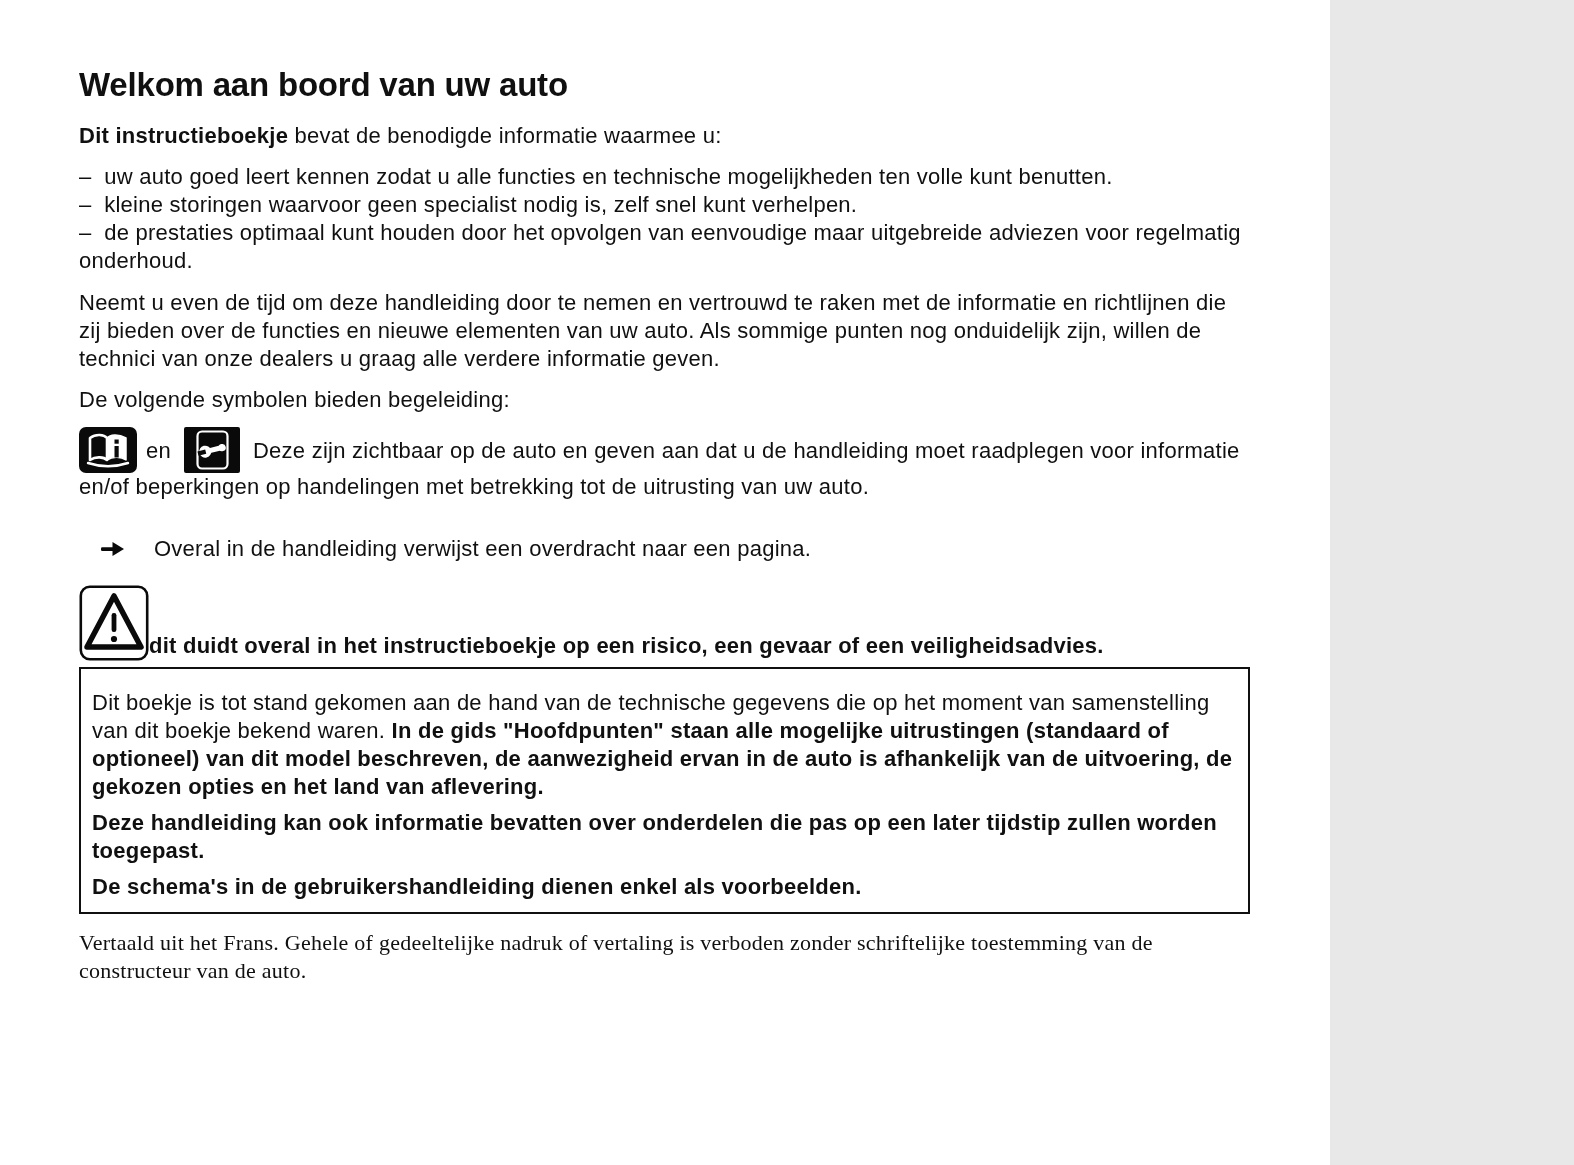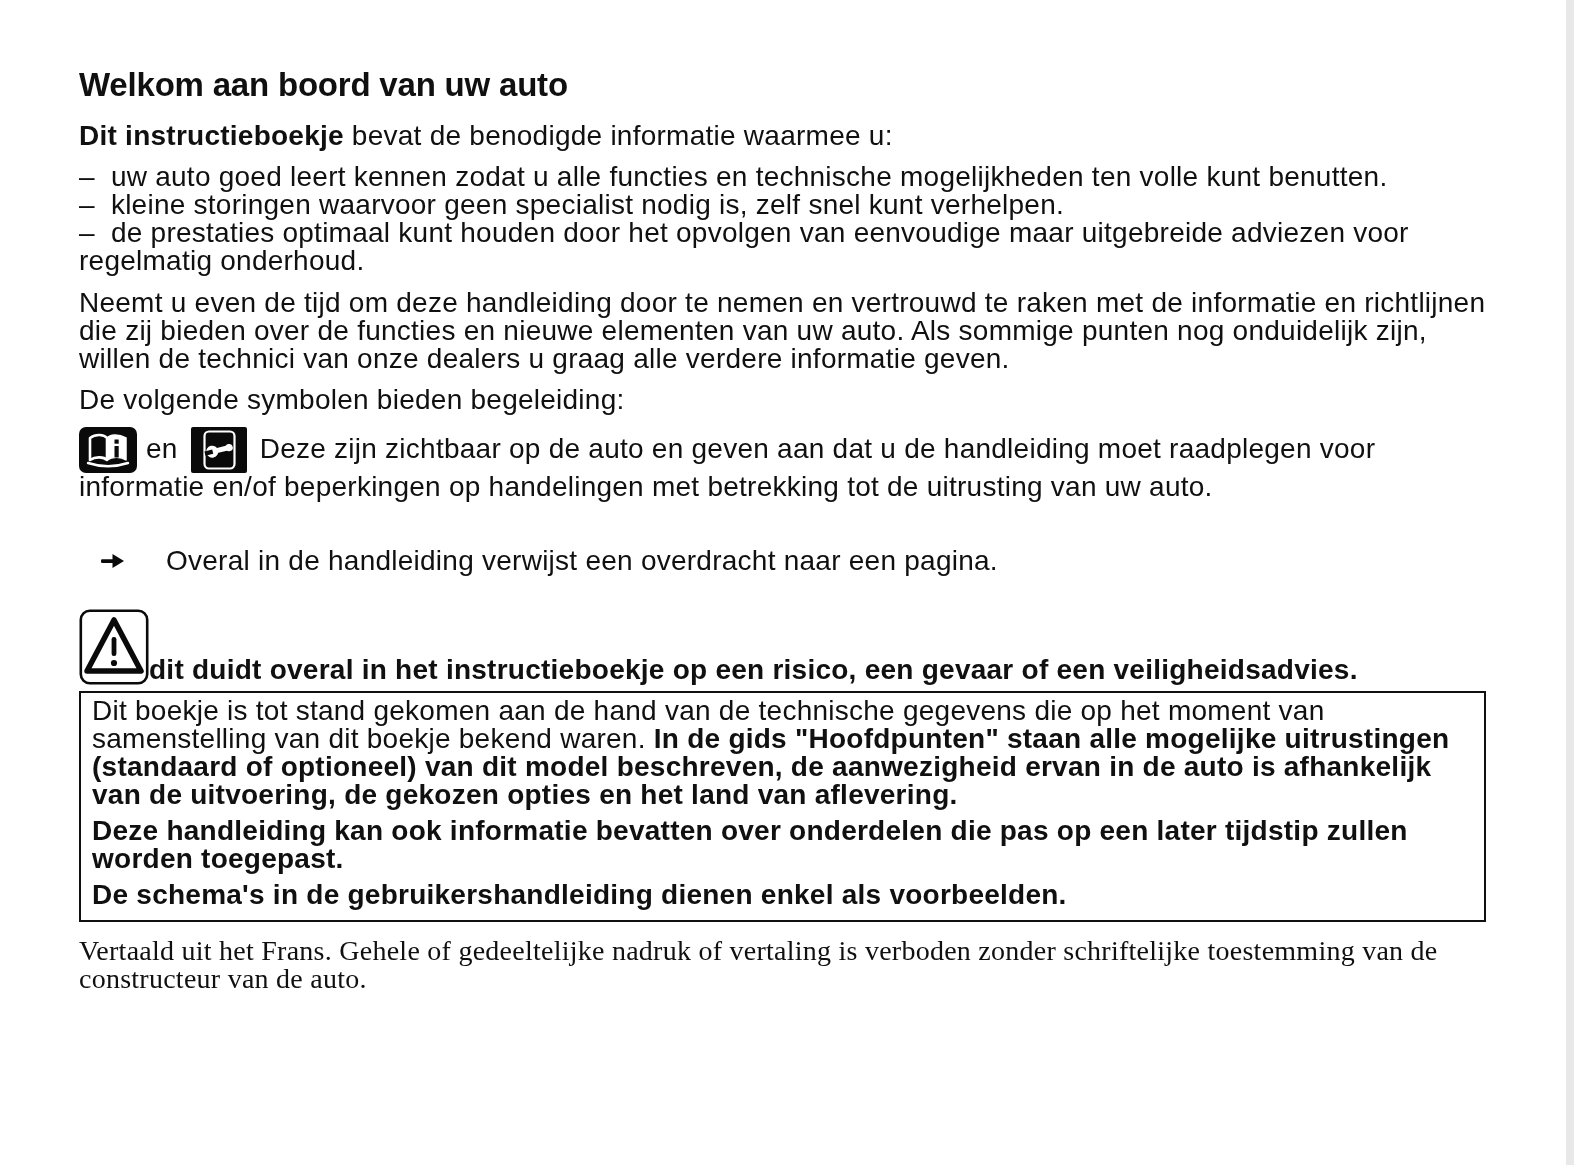--- a/index.html
+++ b/index.html
@@ -1,43 +1,43 @@
 <!DOCTYPE html>
 <html><head>
 <meta charset="utf-8">
 <style>
   html,body { margin:0; padding:0; background:#e8e8e8; }
   .page {
-    width:1566px; height:1165px; background:#ffffff;
+    width:1330px; height:1165px; background:#ffffff;
     font-family:"Liberation Sans","DejaVu Sans",sans-serif;
     color:#101010; box-sizing:border-box;
     padding:66px 80px 0 79px;
     position:relative; overflow:hidden;
   }
   .title {
     font-size:33px; font-weight:700; letter-spacing:-0.2px;
     margin:0 0 18px 0;
   }
-  p { font-size:28px; line-height:28px; margin:0 0 13px 0; letter-spacing:0.25px; }
+  p { font-size:22px; line-height:28px; margin:0 0 13px 0; letter-spacing:0.25px; }
   b { font-weight:700; }
   .bullets p { margin:0; }
   .bullets { margin:0 0 14px 0; }
   .symbols-line { margin:10px 0 0 0; }
   .sym-icon { display:inline-block; vertical-align:-15px; }
   .sym-icon.book { margin-right:9px; }
   .sym-icon.wrench { margin:0 13px 0 13px; }
   .arrow-row {
     display:flex; align-items:center; gap:29px;
     padding-left:21px; margin:34px 0 22px 0;
   }
-  .arrow-row p { margin:12px; }
+  .arrow-row p { margin:0; }
   .warning-row { display:flex; align-items:flex-end; margin:0 0 6px 0; }
   .warning-row p { margin:0 0 1px 0; font-weight:700; }
   .info-box {
-    border:2.5px solid #101010; padding:4px 11px 11px 11px;
+    border:2.5px solid #101010; padding:20px 11px 11px 11px;
     margin:0 0 15px 0;
   }
   .info-box p { margin:0 0 8px 0; }
   .info-box p:last-child { margin-bottom:0; }
   .closing-wish { margin-bottom:12px; }
   .legal-note { margin-bottom:16px;font-family:Liberation Serif, serif; }
   svg { display:block; }
 </style>
 </head>
 <body>

